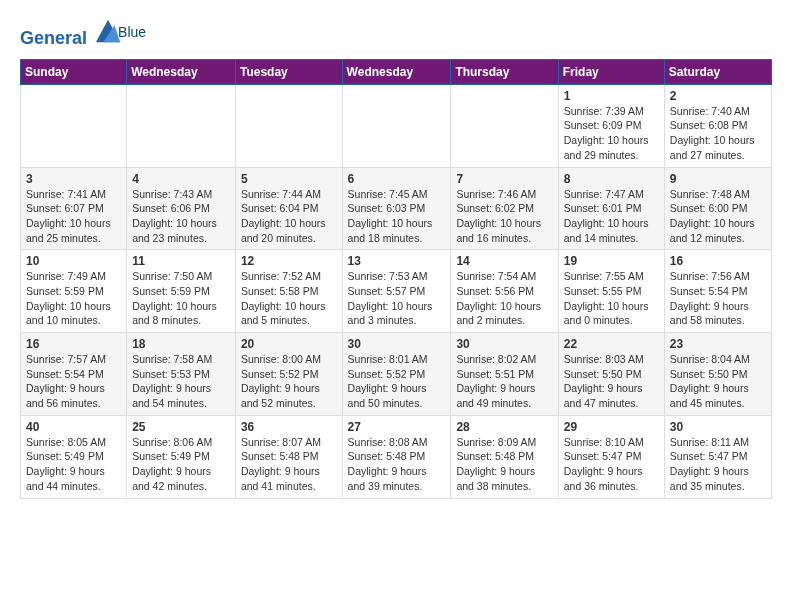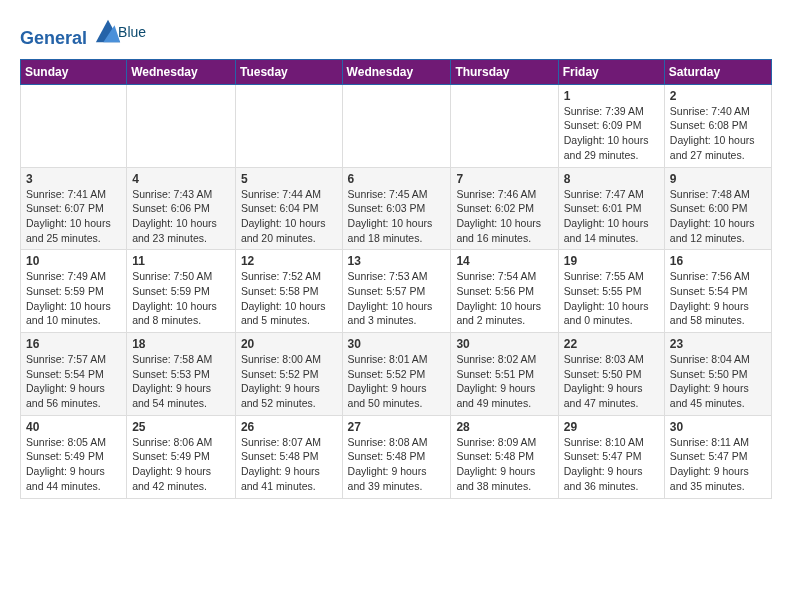--- a/index.html
+++ b/index.html
@@ -237,21 +237,21 @@
         <tr>
           <td>
             <span class="day-num">40</span>
             <div class="day-info">Sunrise: 8:05 AM<br>Sunset: 5:49 PM<br>Daylight: 9 hours and 44 minutes.</div>
           </td>
           <td>
             <span class="day-num">25</span>
             <div class="day-info">Sunrise: 8:06 AM<br>Sunset: 5:49 PM<br>Daylight: 9 hours and 42 minutes.</div>
           </td>
           <td>
-            <span class="day-num">26</span>
+            <span class="day-num">36</span>
             <div class="day-info">Sunrise: 8:07 AM<br>Sunset: 5:48 PM<br>Daylight: 9 hours and 41 minutes.</div>
           </td>
           <td>
             <span class="day-num">27</span>
             <div class="day-info">Sunrise: 8:08 AM<br>Sunset: 5:48 PM<br>Daylight: 9 hours and 39 minutes.</div>
           </td>
           <td>
             <span class="day-num">28</span>
             <div class="day-info">Sunrise: 8:09 AM<br>Sunset: 5:48 PM<br>Daylight: 9 hours and 38 minutes.</div>
           </td>

